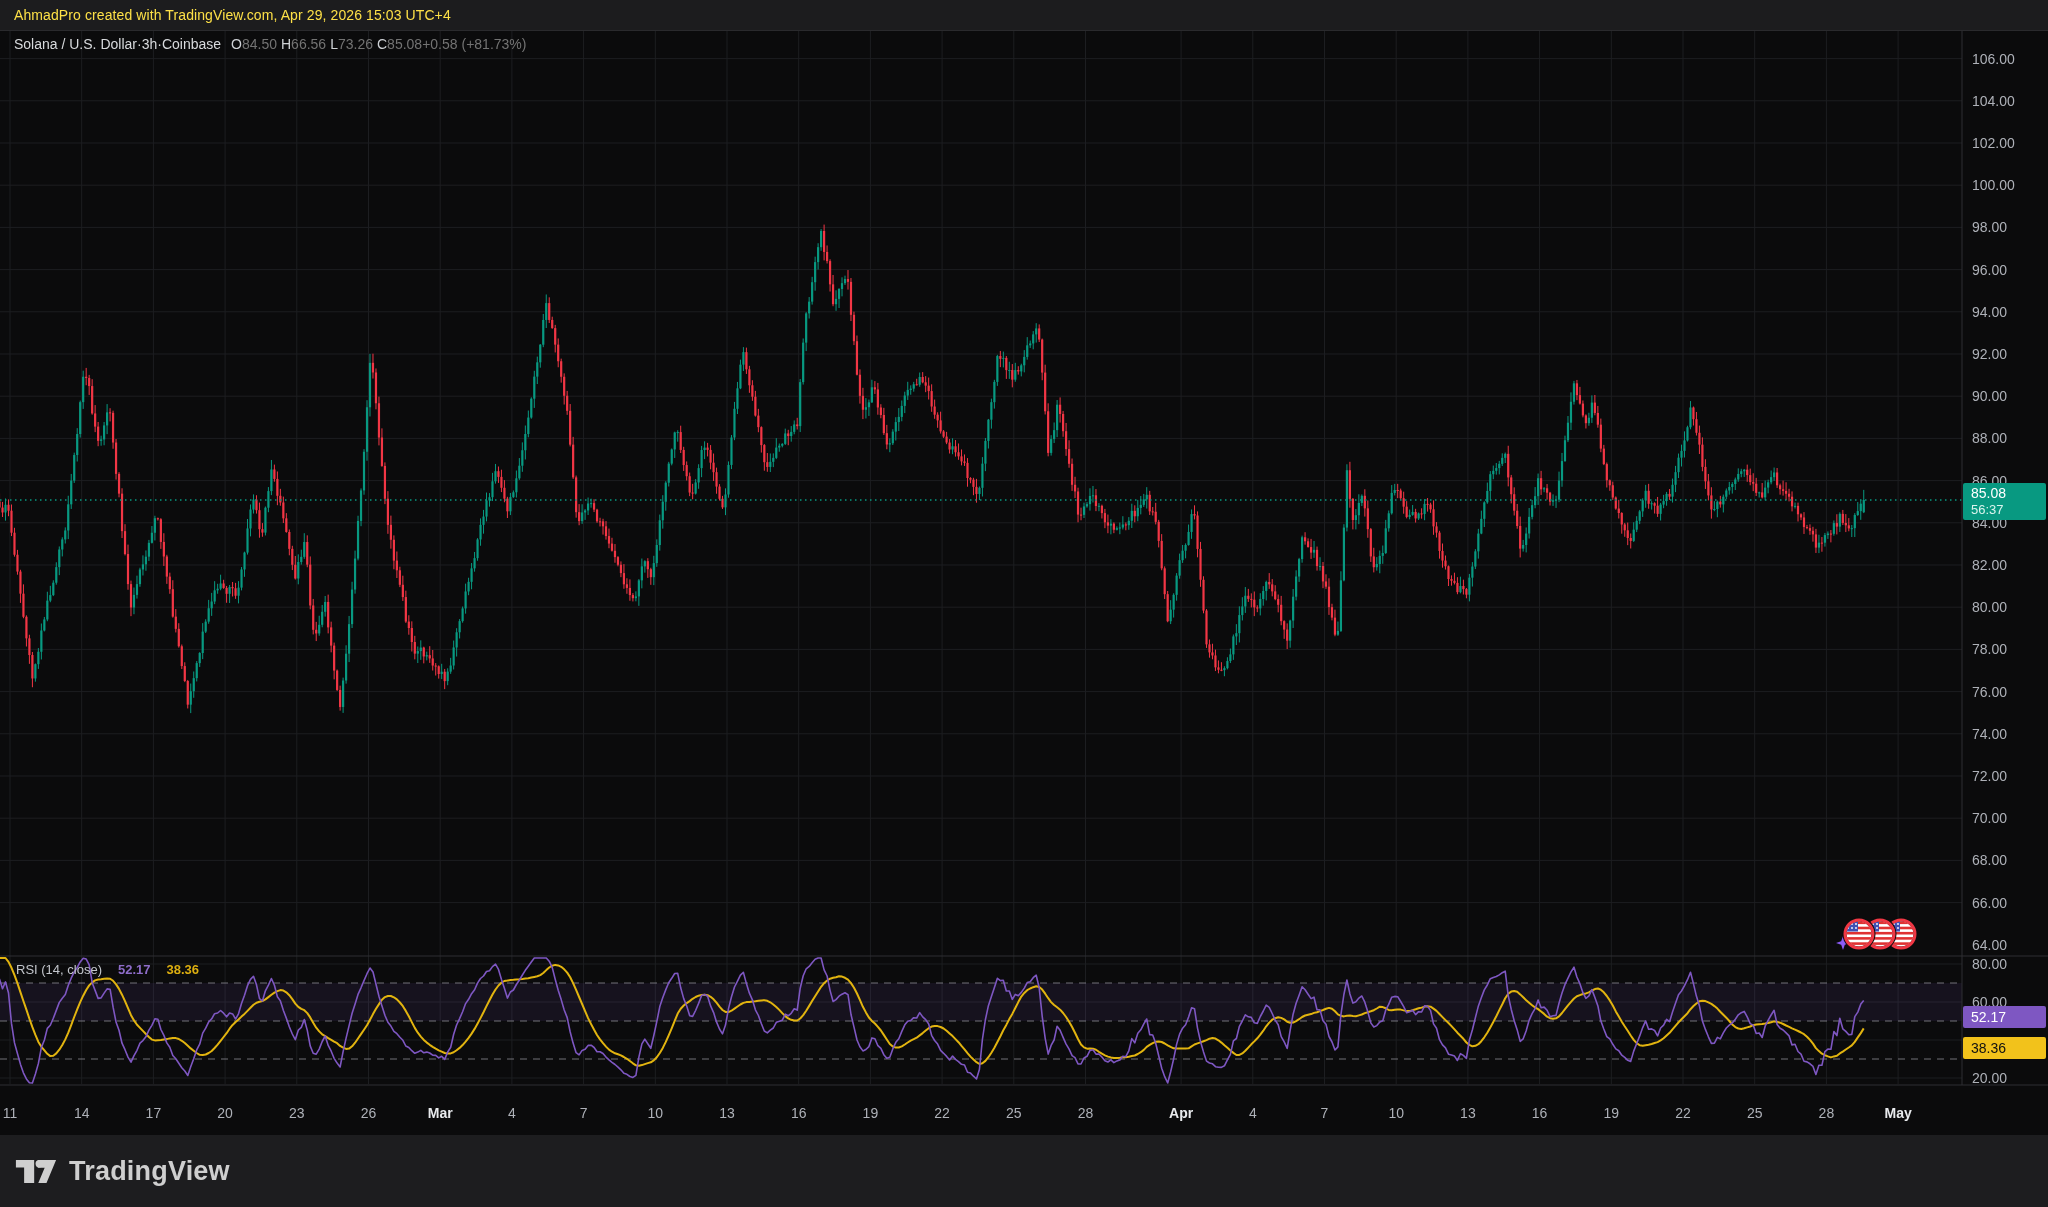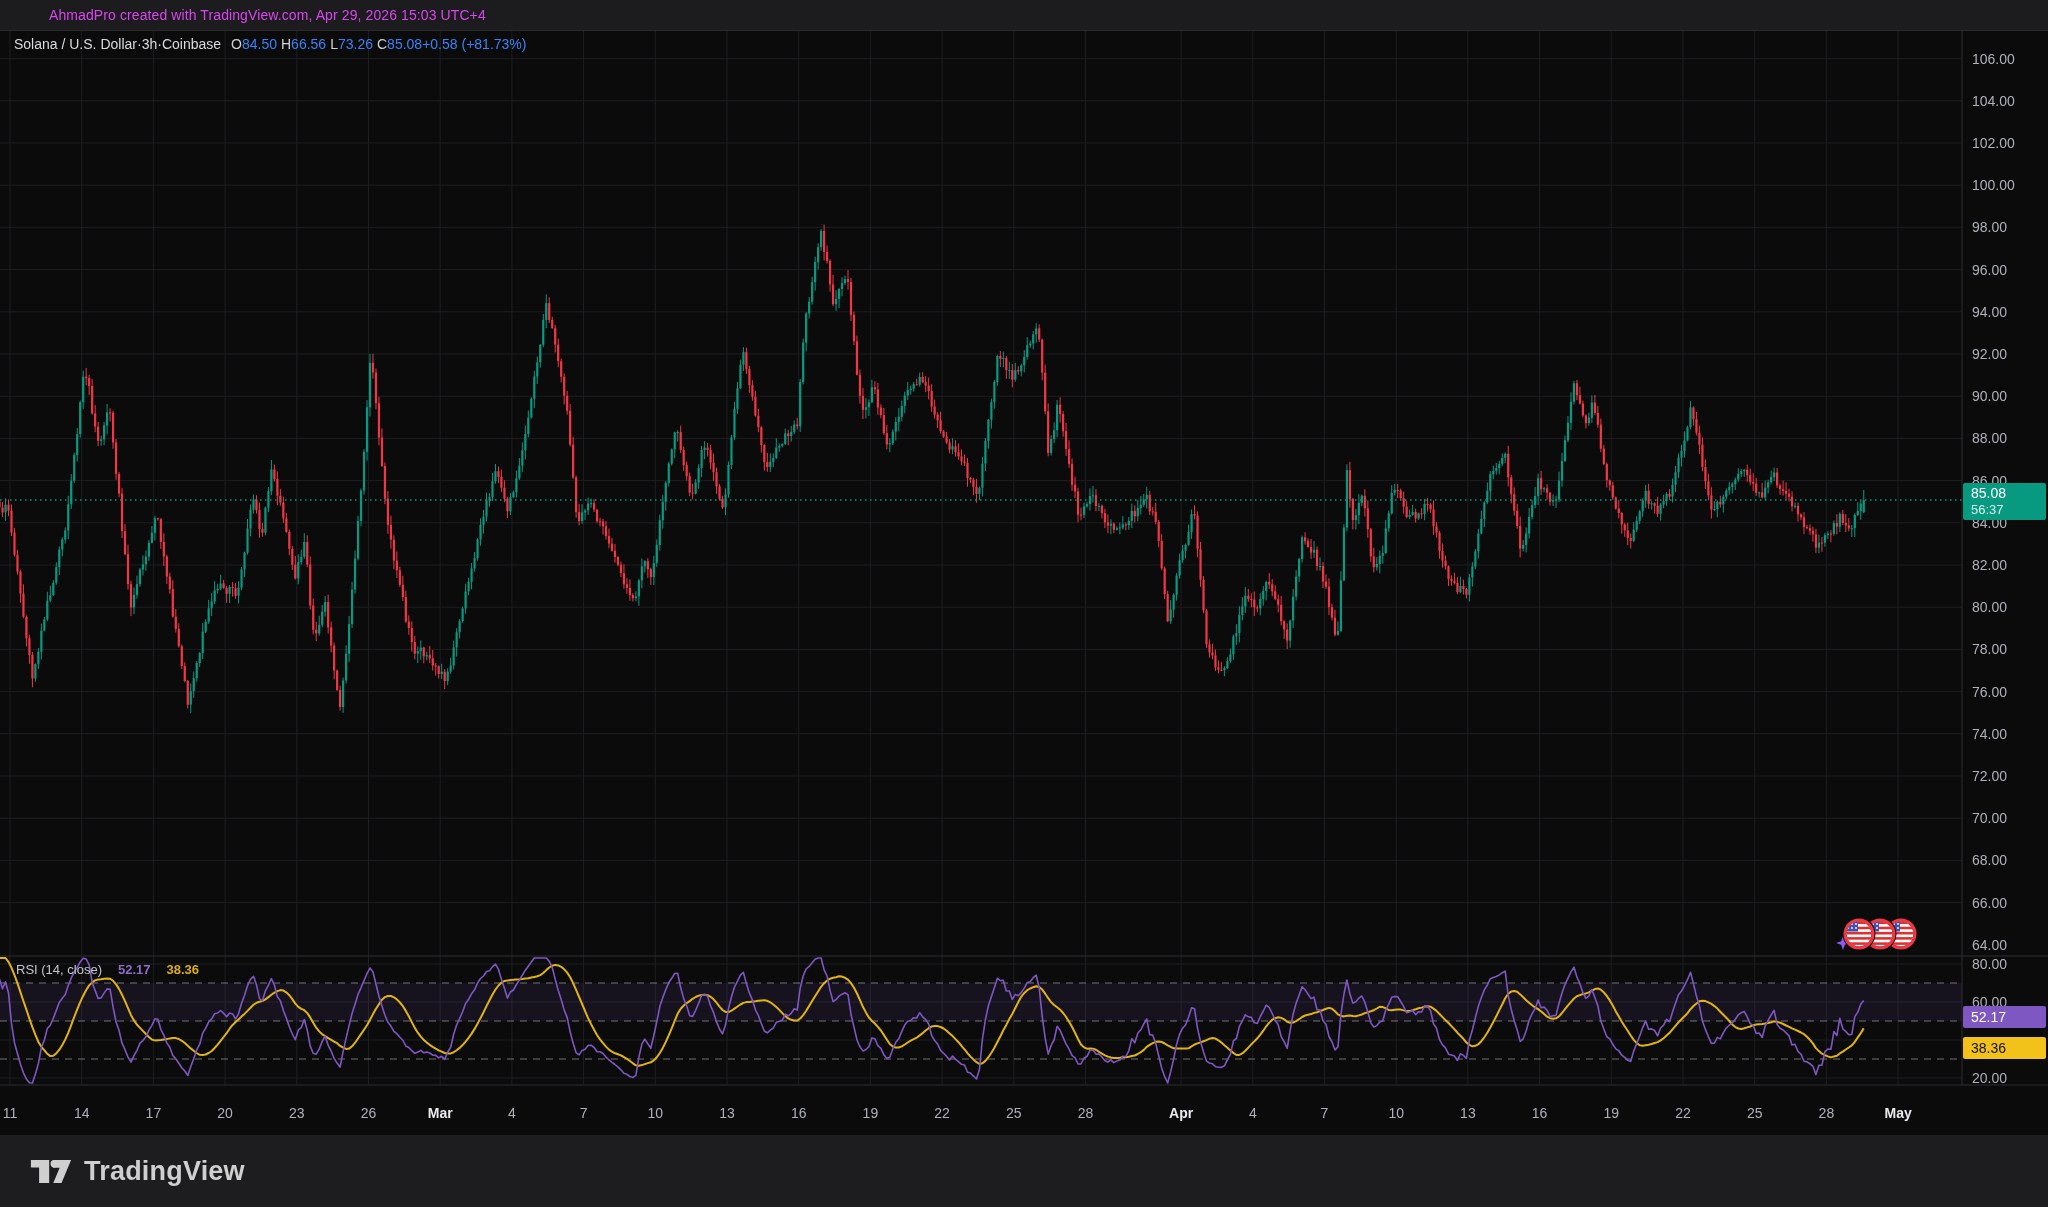--- a/index.html
+++ b/index.html
@@ -1,33 +1,33 @@
 <!DOCTYPE html>
 <html><head>
 <meta charset="utf-8">
 <style>
   html,body{margin:0;padding:0;background:#0b0b0c;}
   body{width:2048px;height:1207px;position:relative;overflow:hidden;
        font-family:"Liberation Sans", sans-serif;-webkit-font-smoothing:antialiased;}
   .top-bar{position:absolute;left:0;top:0;width:2048px;height:30px;background:#1c1c1e;
            border-bottom:1px solid #2a2a2d;display:flex;align-items:center;z-index:5;}
-  .top-bar span{color:#d946ef;font-size:14px;padding-left:14px;letter-spacing:.1px;margin-left:35px;}
+  .top-bar span{color:#fde047;font-size:14px;padding-left:14px;letter-spacing:.1px;}
   #chart-svg{position:absolute;left:0;top:0;z-index:1;}
   .legend{position:absolute;left:14px;top:36px;z-index:4;font-size:14px;color:#d8dadd;
           display:flex;align-items:baseline;white-space:nowrap;}
-  .legend .val{color:#3b82f6;}
+  .legend .val{color:#737373;}
   .legend .lbl{color:#cfd2d6;margin-left:4px;}
   .legend .gap{width:6px;}
   .rsi-legend{position:absolute;left:16px;top:962px;z-index:4;font-size:13px;color:#c3c6cc;
           display:flex;align-items:baseline;gap:16px;white-space:nowrap;}
   .rsi-legend .rsi-val{color:#8d6cc8;font-weight:bold;}
   .rsi-legend .rsi-ma{color:#dcae10;font-weight:bold;}
   .bottom-bar{position:absolute;left:0;top:1135px;width:2048px;height:72px;background:#1d1d1f;
           display:flex;align-items:center;z-index:5;}
-  .brand{display:flex;align-items:center;gap:12px;padding-left:30px;}
+  .brand{display:flex;align-items:center;gap:12px;padding-left:15px;}
   .brand-name{color:#cfcfcf;font-size:27px;font-weight:bold;letter-spacing:.2px;}
 </style>
 </head>
 <body>
 
 <header class="top-bar">
   <span>AhmadPro created with TradingView.com, Apr 29, 2026 15:03 UTC+4</span>
 </header>
 
 <svg id="chart-svg" width="2048" height="1207" viewBox="0 0 2048 1207" font-family="Liberation Sans, sans-serif">

